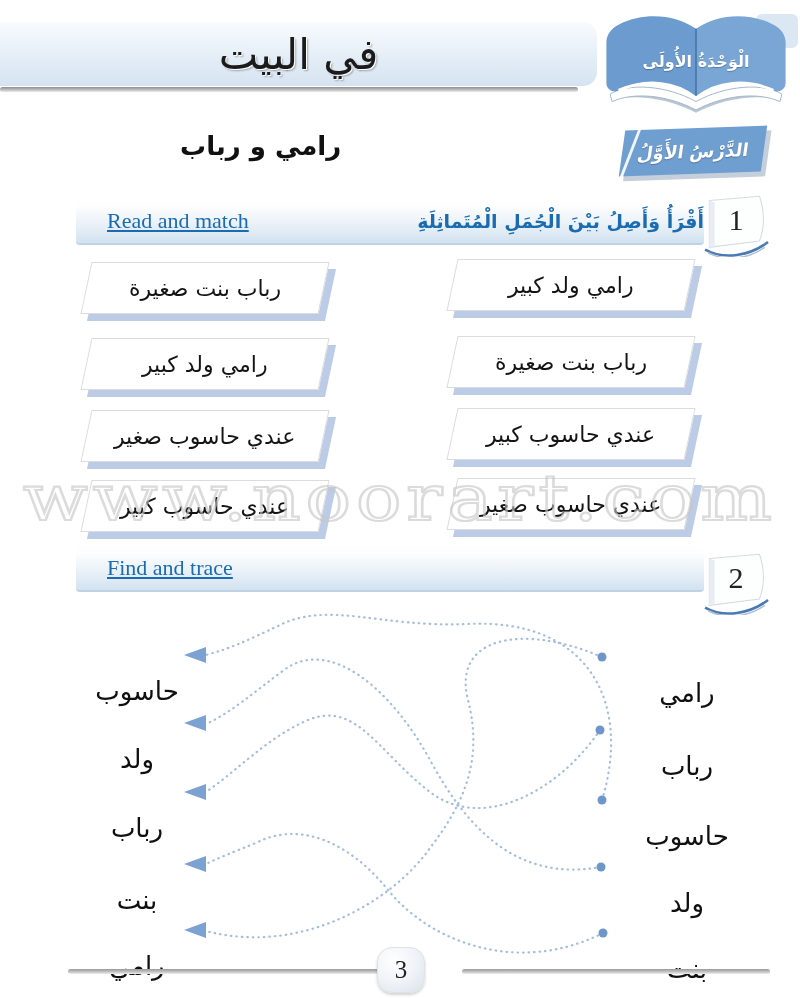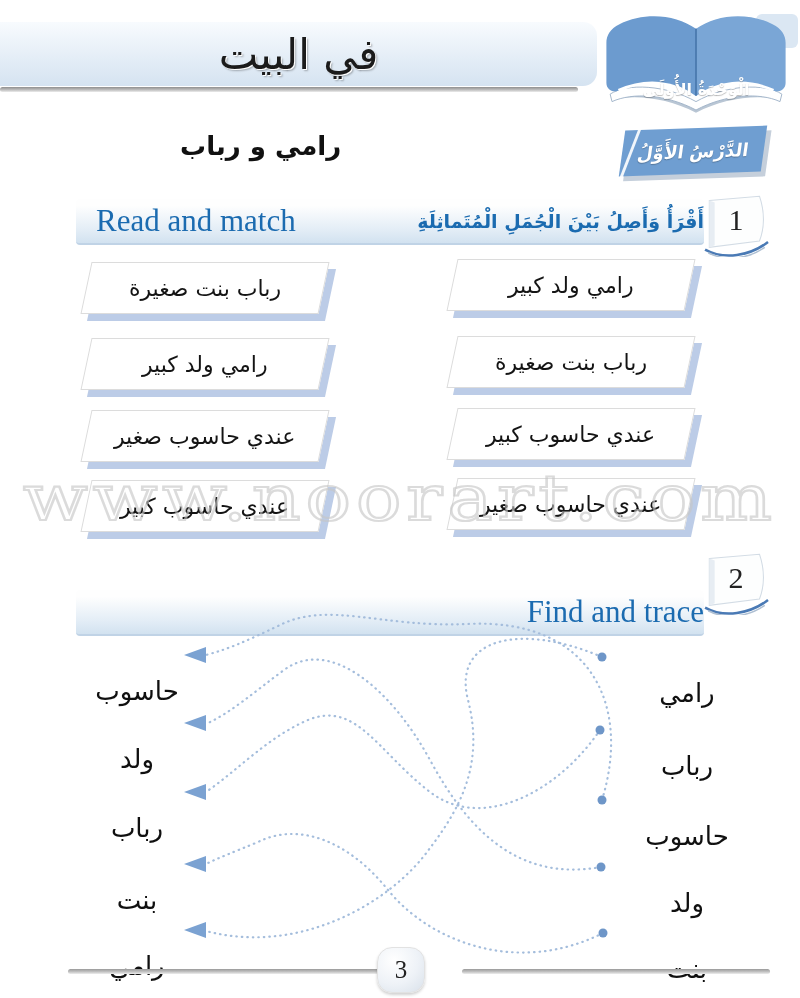--- a/index.html
+++ b/index.html
@@ -28,21 +28,20 @@
     right:2px;top:14px;width:42px;height:34px;border-radius:6px;
     background:#dbe7f3;
   }
 
   
   .unit-book{left:598px;top:12px;width:196px;height:112px;}
   .unit-label{
     left:598px;top:52px;width:196px;text-align:center;
     color:#ffffff;font-weight:bold;font-size:16px;direction:rtl;
     text-shadow:0 1px 1px rgba(0,0,0,.25);
-    margin-top:28px;
   }
 
   
   .lesson-tag{
     left:622px;top:128px;width:142px;height:46px;
     background:#6f9ed1;transform:skew(-8deg,-2deg);
     box-shadow:5px 5px 0 #c5cfdb;
     display:flex;align-items:center;justify-content:center;
   }
   .lesson-tag::before{
@@ -62,21 +61,21 @@
 
   
   .ex-band{
     left:76px;width:628px;height:44px;border-radius:4px;
     background:linear-gradient(to bottom,#fefefe 15%,#e3edf6 70%,#d2e2f0 100%);
     border-bottom:2px solid #c0d3e6;
     display:flex;align-items:center;justify-content:space-between;
   }
   .ex-band .en{
     font-family:"Liberation Serif","DejaVu Serif",serif;
-    font-size:31px;color:#1b6bb0;padding-left:20px;
+    font-size:22px;color:#1b6bb0;padding-left:31px;text-decoration:underline;
   }
   .ex-band .ar{
     font-size:19px;font-weight:bold;color:#1b6bb0;direction:rtl;padding-right:0;
   }
   .ex-icon{width:76px;height:64px;}
   .ex-num{
     width:76px;text-align:center;
     font-family:"Liberation Serif","DejaVu Serif",serif;
     font-size:30px;color:#222;
   }
@@ -187,21 +186,21 @@
 </div>
 <div class="abs phrase-box" style="left:86px;top:410px;">
   <span>عندي حاسوب صغير</span>
 </div>
 <div class="abs phrase-box" style="left:86px;top:480px;">
   <span>عندي حاسوب كبير</span>
 </div>
 
 <div class="abs watermark">www.noorart.com</div>
 
-<div class="abs ex-band" style="top:590px;justify-content:flex-end;">
+<div class="abs ex-band" style="top:546px;">
   <span class="en">Find and trace</span>
 </div>
 <svg class="abs ex-icon" style="left:698px;top:551px;" viewBox="0 0 70 60">
   <path d="M10,7 L57,3 C62,18 62,32 57,45 L10,51 Z" fill="#fdfefe" stroke="#d3dce5" stroke-width="1"></path>
   <path d="M10,7 L15,9 L15,49 L10,51 Z" fill="#e7edf3"></path>
   <path d="M6,53 C24,63 48,59 65,46" stroke="#4a7ab5" stroke-width="2.4" fill="none"></path>
   <path d="M9,56 C26,65 48,61 62,51" stroke="#aebfd2" stroke-width="1.4" fill="none"></path>
 </svg>
 <div class="abs ex-num" style="left:698px;top:561px;">2</div>
 

